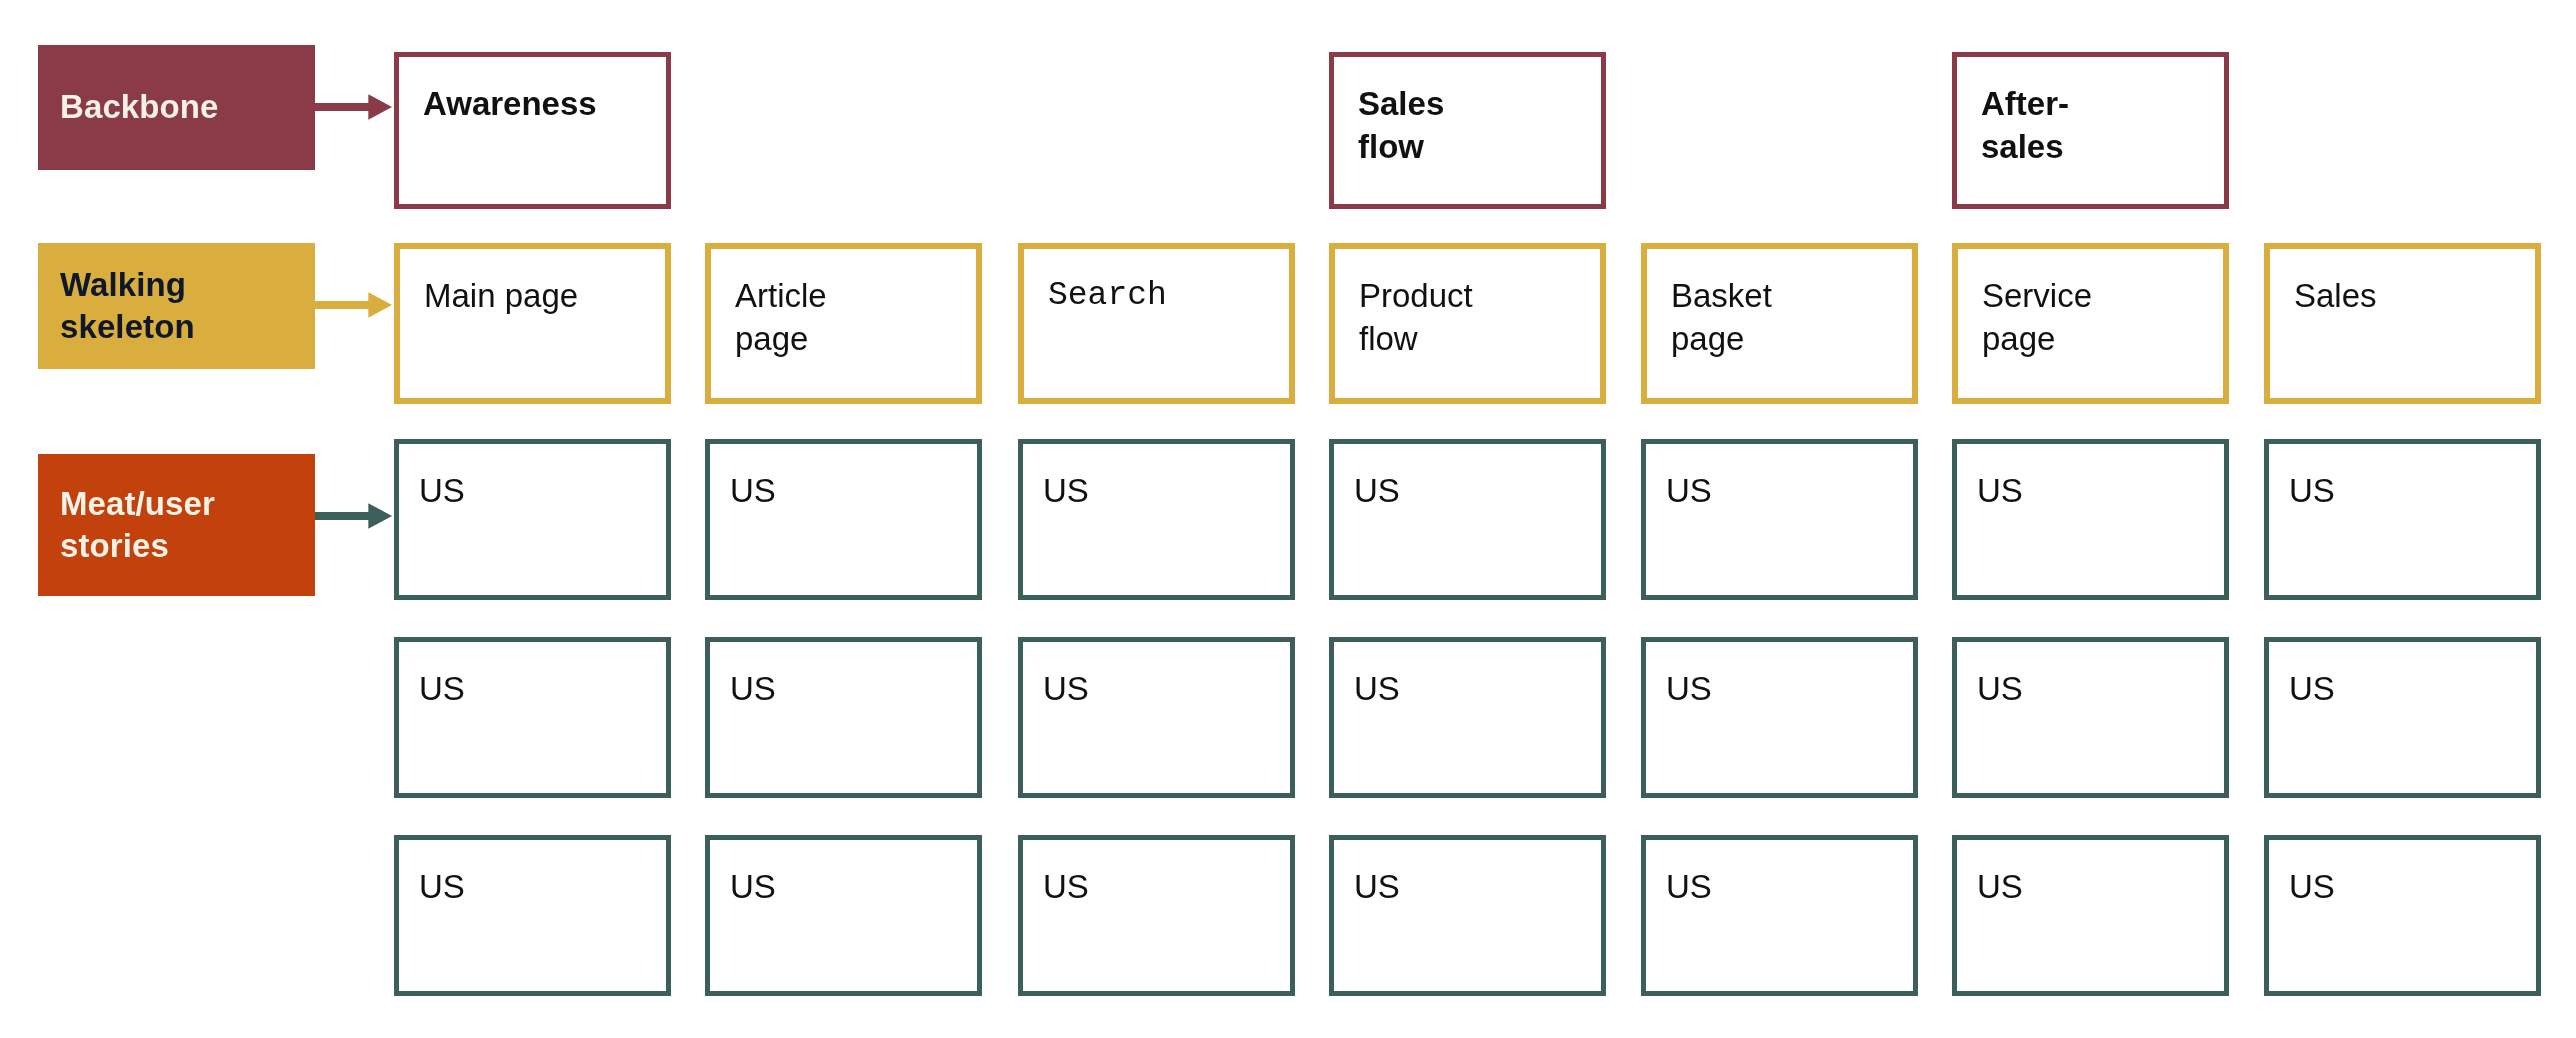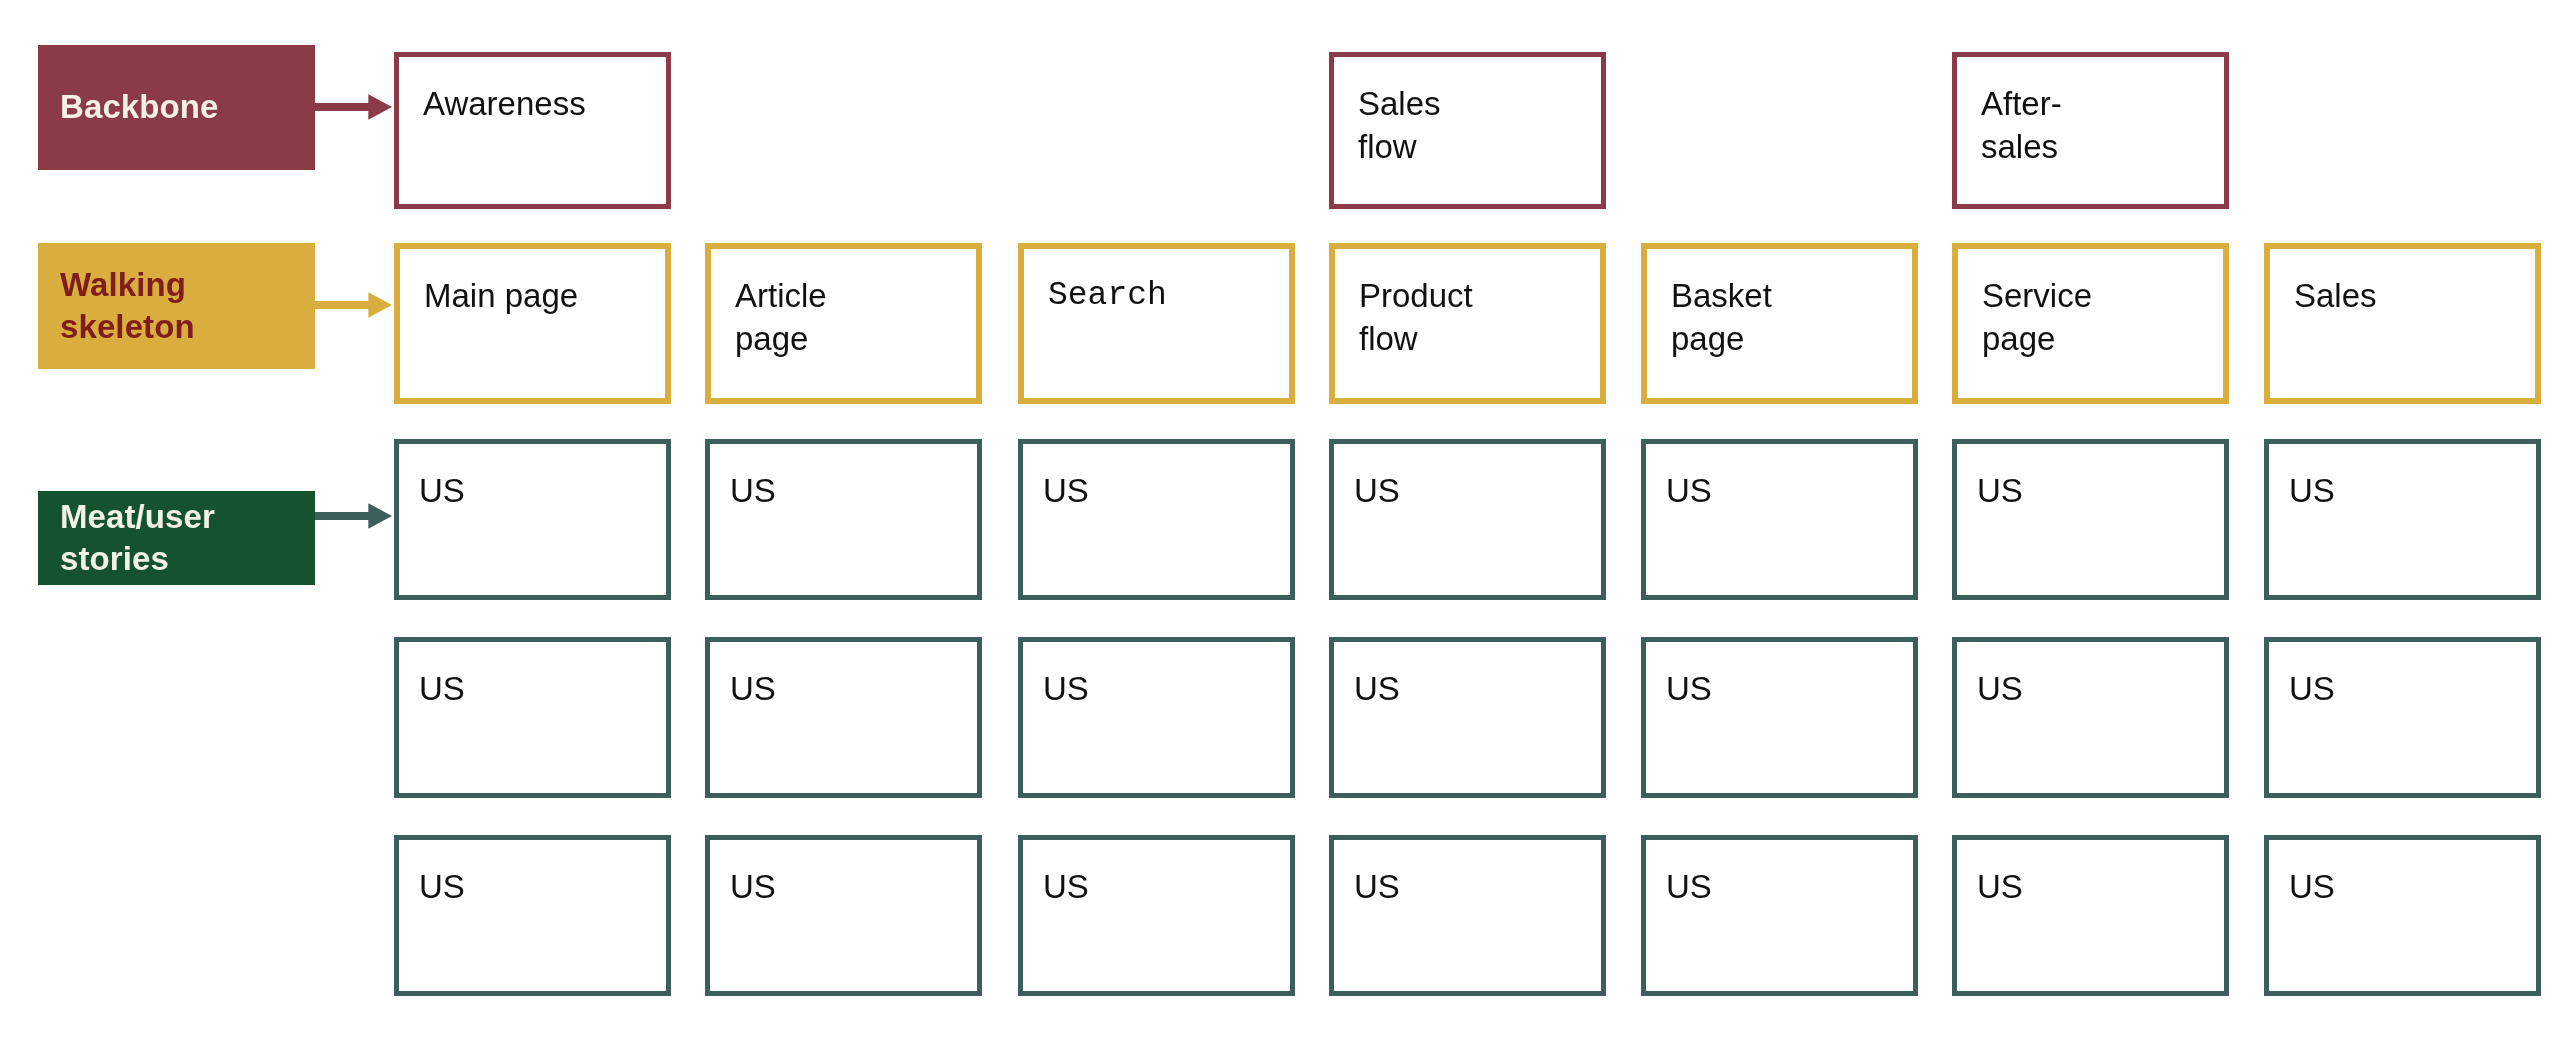--- a/index.html
+++ b/index.html
@@ -33,23 +33,23 @@
     font-size: 33px;
     line-height: 1.28;
     letter-spacing: 0.1px;
     white-space: pre-line;
   }
 
   .legend-backbone { top: 45px;  height: 125px; background: #8a3b47; }
   .legend-backbone .legend-label { color: #f5f1e6; }
 
   .legend-skeleton { top: 243px; height: 126px; background: #d9ae3e; }
-  .legend-skeleton .legend-label { color: #7f1d1d; }
+  .legend-skeleton .legend-label { color: #0f172a; }
 
-  .legend-meat     { top: 454px; height: 94px; background: #14532d; margin-top: 37px; }
+  .legend-meat     { top: 454px; height: 142px; background: #c2410c; }
   .legend-meat .legend-label { color: #f2f3e6; }
 
   
   .arrow {
     position: absolute;
     left: 315px;
     width: 79px;
     height: 34px;
   }
   .arrow svg { display: block; width: 79px; height: 34px; }
@@ -68,21 +68,21 @@
     padding: 26px 24px 0 24px;
   }
   .card-text {
     font-size: 33px;
     line-height: 1.30;
     color: #111111;
     white-space: pre-line;
     text-align: left;
   }
 
-  .card-backbone { border-color: #8a3b47; border-width: 5px; }
+  .card-backbone { border-color: #8a3b47; border-width: 5px; font-weight: bold; }
   .card-skeleton { border-color: #d9ae3e; border-width: 6px; }
   .card-meat     { border-color: #3d5f5b; border-width: 5px; padding-left: 20px; }
 </style>
 </head>
 <body>
 
 <div id="canvas">
 
   <div class="legend-block legend-backbone">
     <span class="legend-label">Backbone</span>

